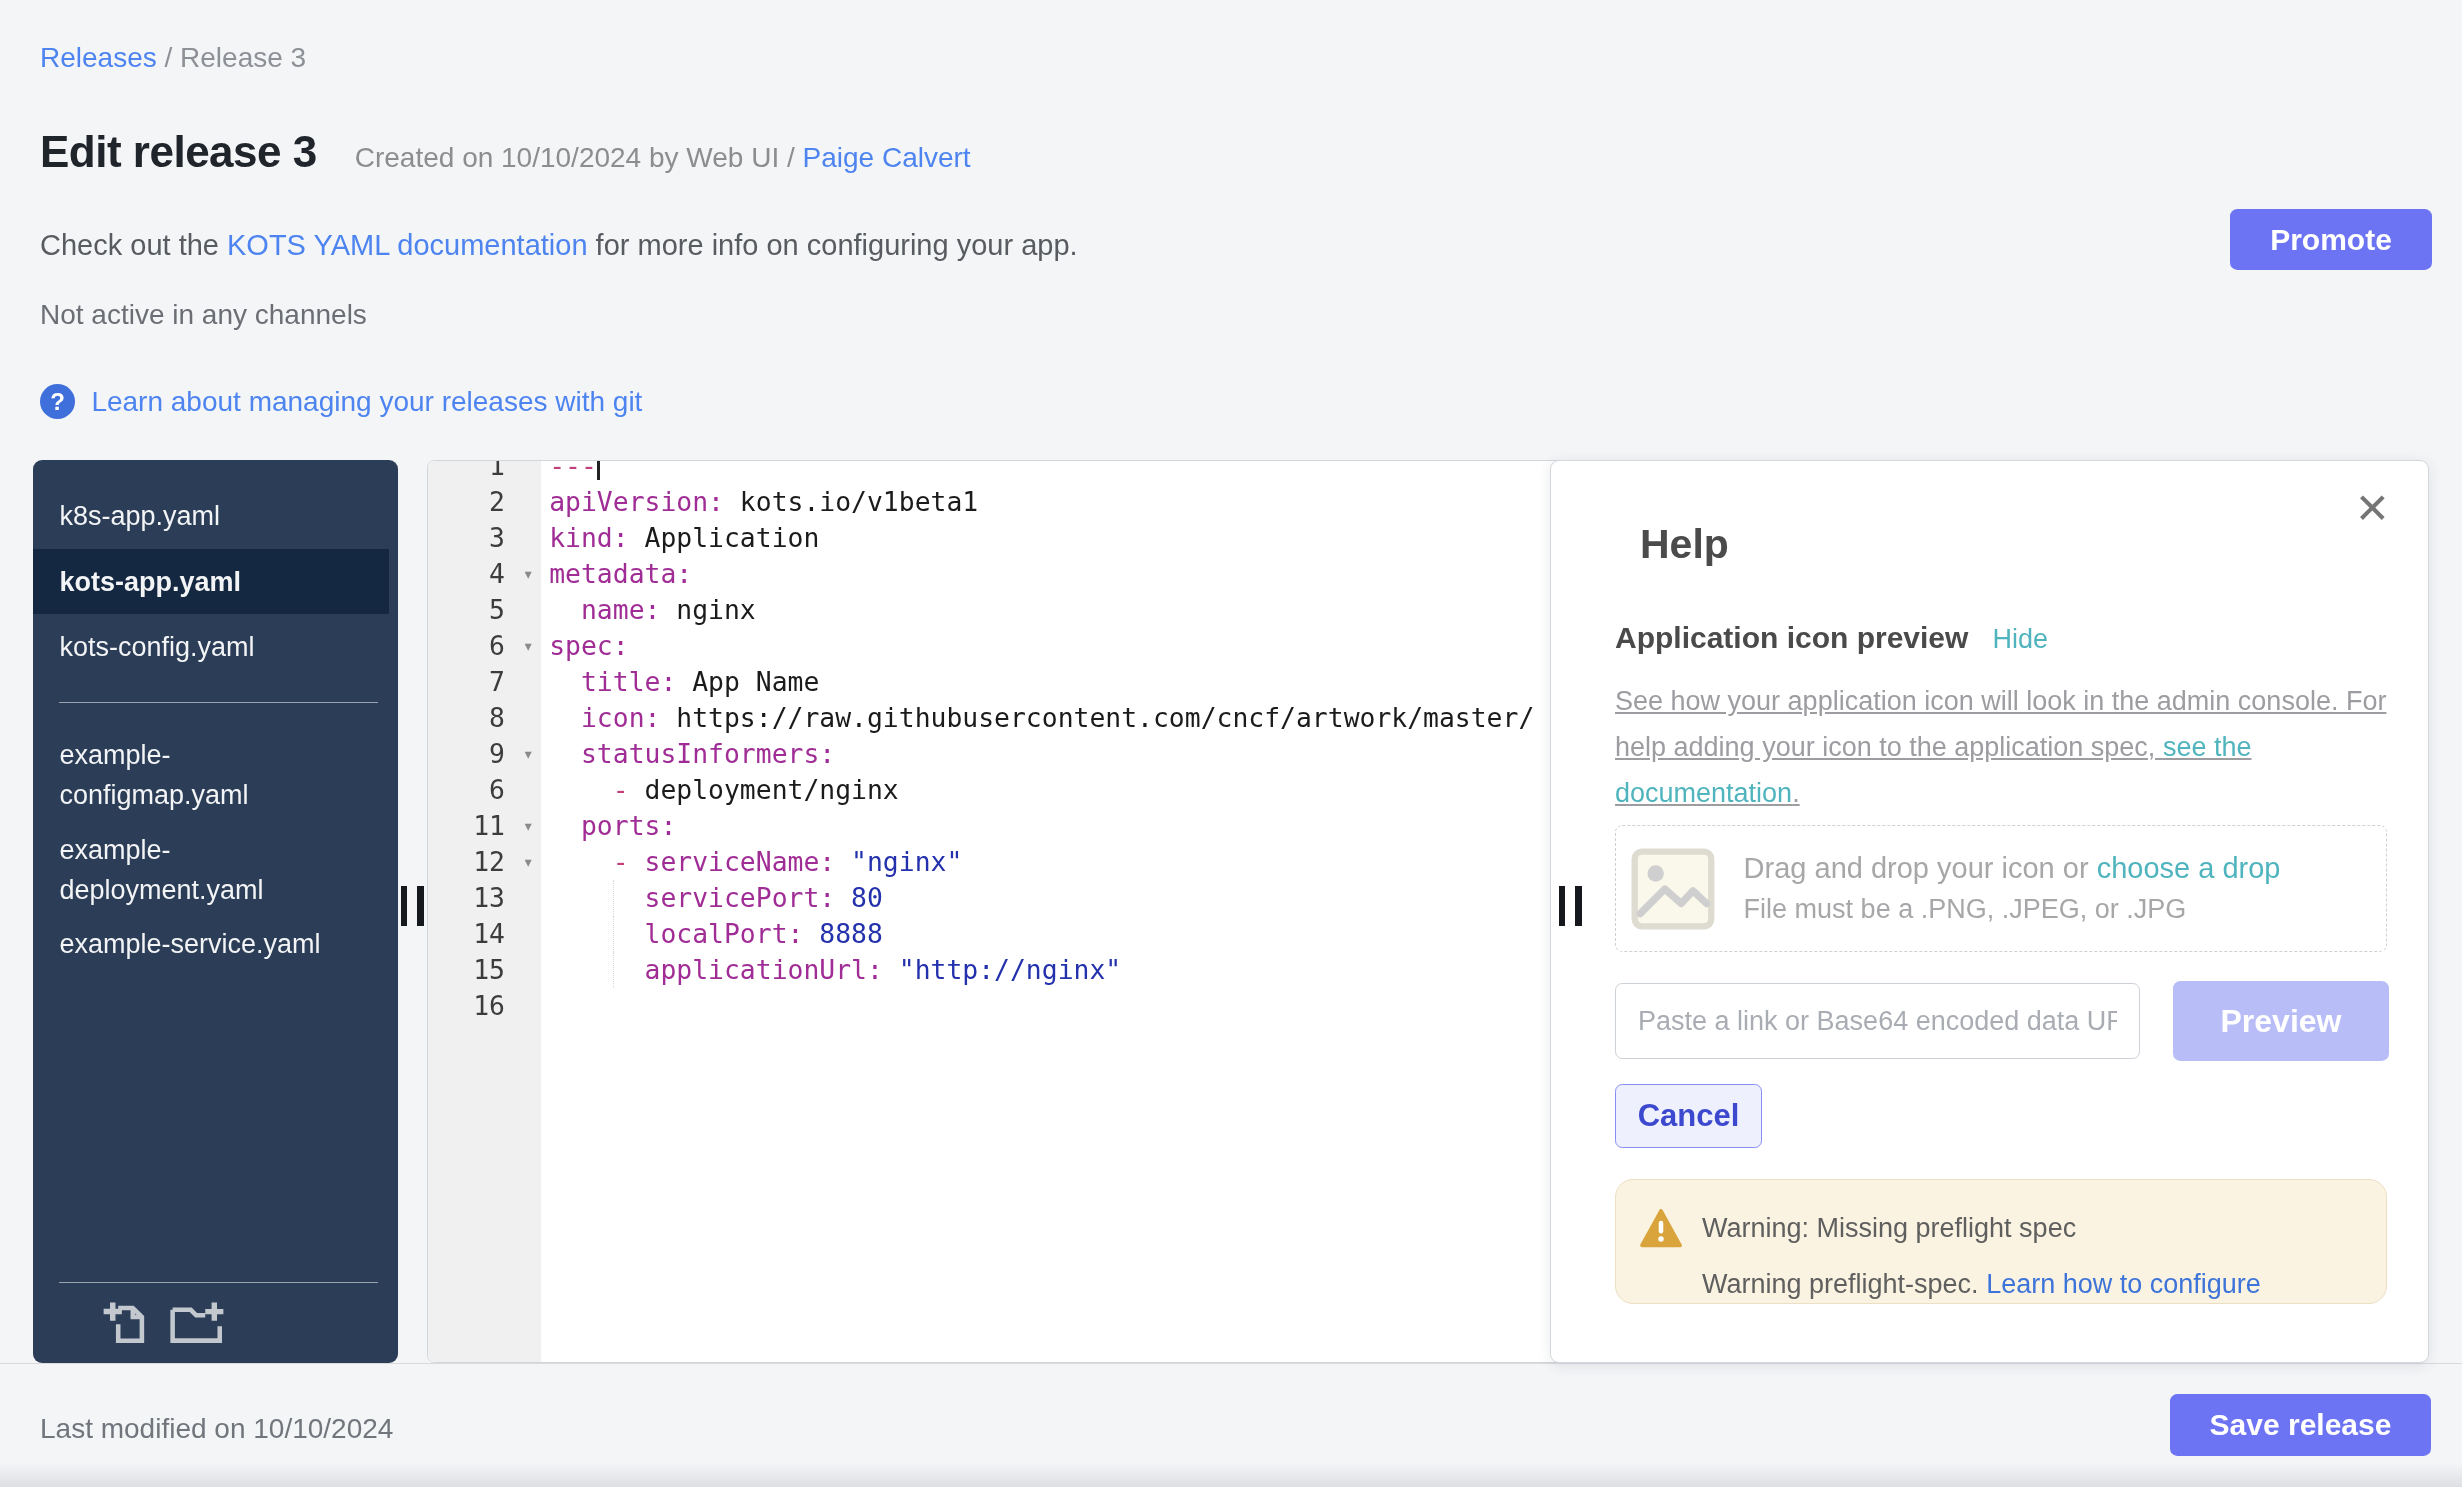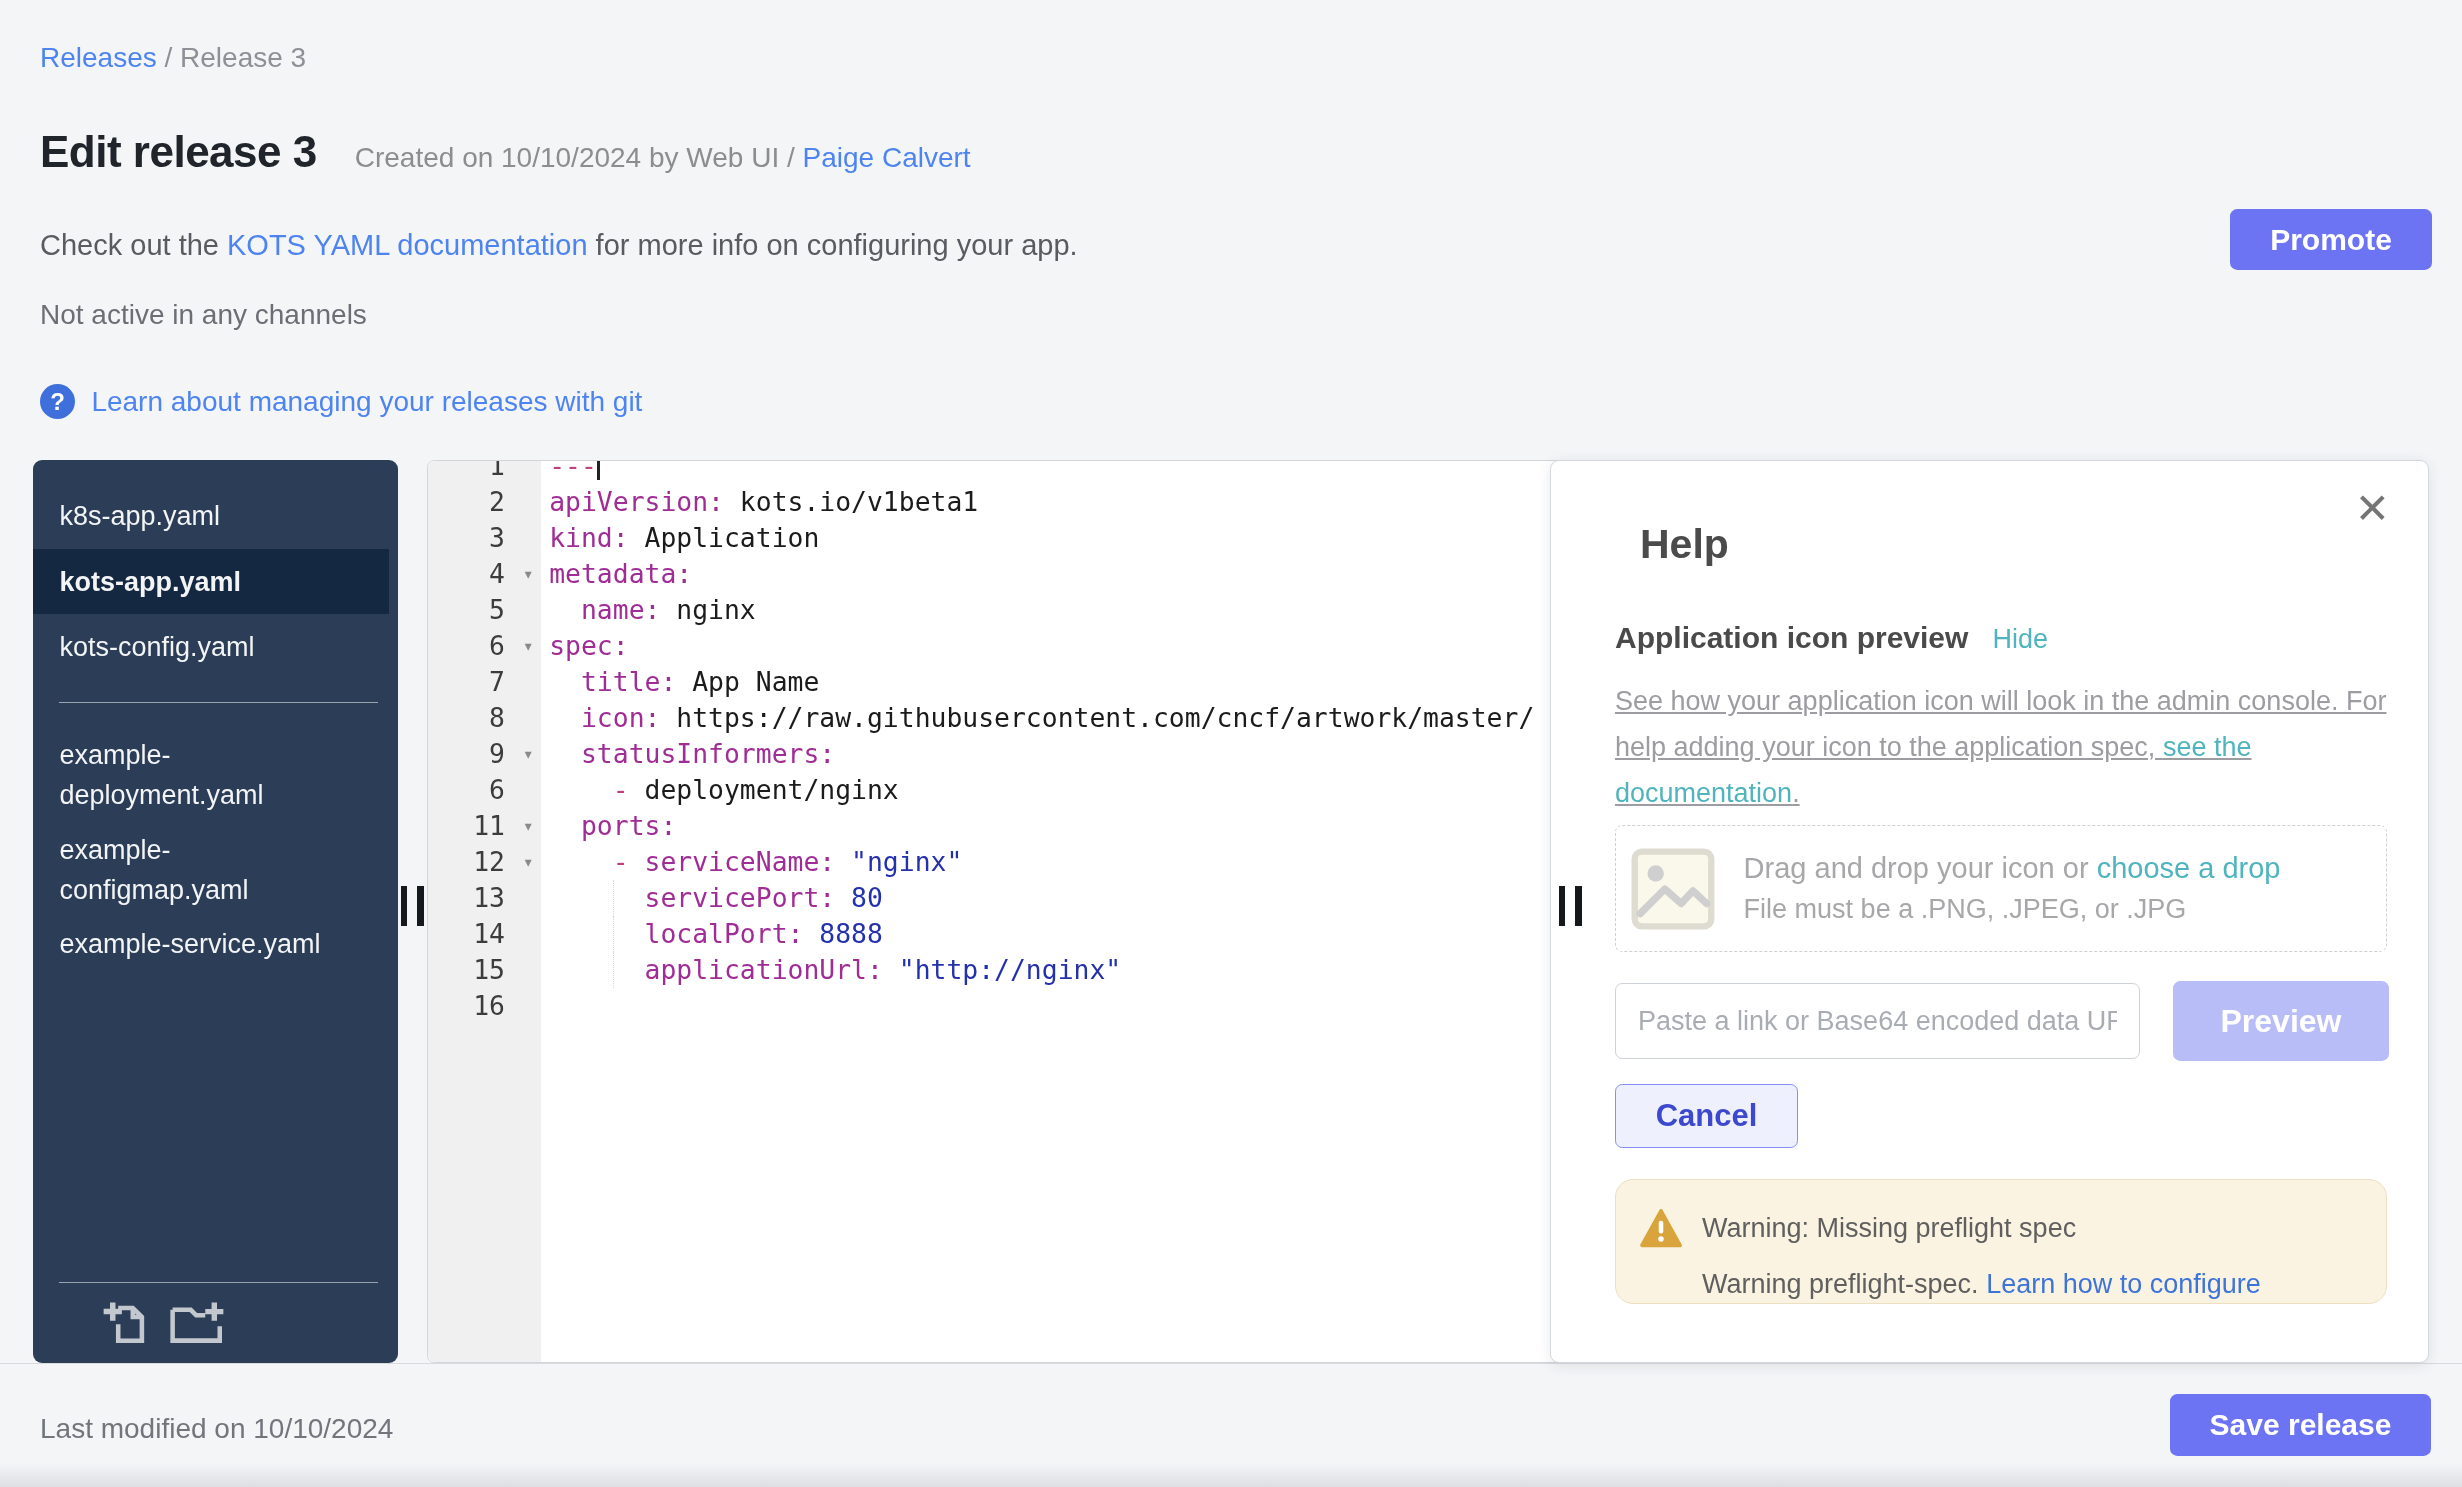--- a/index.html
+++ b/index.html
@@ -75,21 +75,21 @@
     box-sizing:border-box;display:flex;align-items:center;padding-left:14.6px;}
   .drop-texts{margin-left:29px;}
   .drop-line1{font-size:29px;color:#a7a7aa;}
   .drop-line1 .teal-link{color:var(--teal,#4fb4bd);cursor:pointer;}
   .drop-line2{font-size:27px;color:#a7a7aa;margin-top:9px;}
   .icon-input{position:absolute;left:64px;top:522px;width:525px;height:76px;box-sizing:border-box;border:1.8px solid #ccd1d8;
     border-radius:7.3px;padding:0 22px;font-size:27px;font-family:inherit;color:#555;background:#fff;}
   .icon-input::placeholder{color:#a9adb3;}
   .preview-btn{position:absolute;left:622px;top:520px;width:216px;height:80px;background:var(--accent_indigo_disabled,#b9bdf7);
     border:none;border-radius:7.3px;color:#fff;font-size:32px;font-weight:bold;font-family:inherit;}
-  .cancel-btn{position:absolute;left:64px;top:623px;width:183px;height:64px;background:#eef0fe;
+  .cancel-btn{position:absolute;left:64px;top:623px;width:147px;height:64px;background:#eef0fe;
     border:1.8px solid #868df4;border-radius:7.3px;color:var(--cancel_text,#3c49cf);font-size:31px;font-weight:bold;
     font-family:inherit;box-sizing:border-box;cursor:pointer;}
   .warning-box{position:absolute;left:64px;top:718px;width:772px;height:125px;background:var(--warning_bg,#fbf3e1);
     border:0.9px solid #ecdfc2;border-radius:18px;box-sizing:border-box;overflow:hidden;}
   .warn-icon{position:absolute;left:24px;top:29px;}
   .warn-line1{position:absolute;left:86px;top:33px;font-size:27px;color:#5f5f5f;}
   .warn-line2{position:absolute;left:86px;top:89px;font-size:27px;color:#5f5f5f;}
   .warn-line2 .warn-link{color:var(--warn_link_blue,#3d74d9);cursor:pointer;}
 
   
@@ -126,22 +126,22 @@
     <span class="q-icon">?</span>
     <span class="git-link">Learn about managing your releases with git</span>
   </div>
 
   <div class="sidebar">
     <div class="file-groups" id="file-groups">
         <div class="file-item">k8s-app.yaml</div>
         <div class="file-item selected">kots-app.yaml</div>
         <div class="file-item">kots-config.yaml</div>
         <div class="file-divider"></div>
+        <div class="file-item">example-configmap.yaml</div>
         <div class="file-item">example-deployment.yaml</div>
-        <div class="file-item">example-configmap.yaml</div>
         <div class="file-item">example-service.yaml</div>
       </div>
     <div class="sidebar-bottom">
       <div class="file-divider"></div>
       <div class="file-actions">
         <svg width="51" height="51" viewBox="0 0 56 56">
           <path d="M20 12 h16 l10 10 v26 h-26 v-18" fill="none" stroke="#c3c8cf" stroke-width="5"></path>
           <path d="M36 12 v10 h10" fill="none" stroke="#c3c8cf" stroke-width="5"></path>
           <path d="M14 6 v20 M4 16 h20" stroke="#c3c8cf" stroke-width="6"></path>
         </svg>

